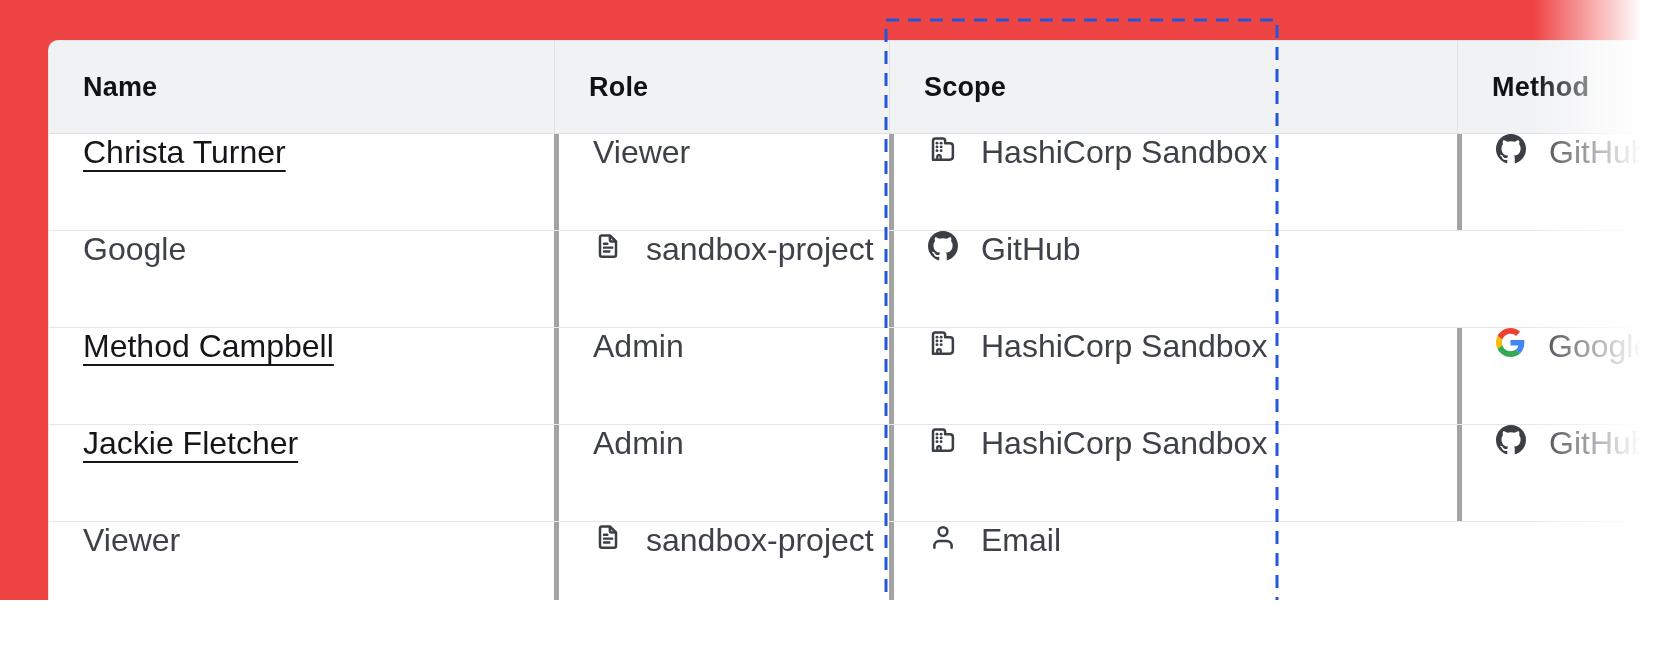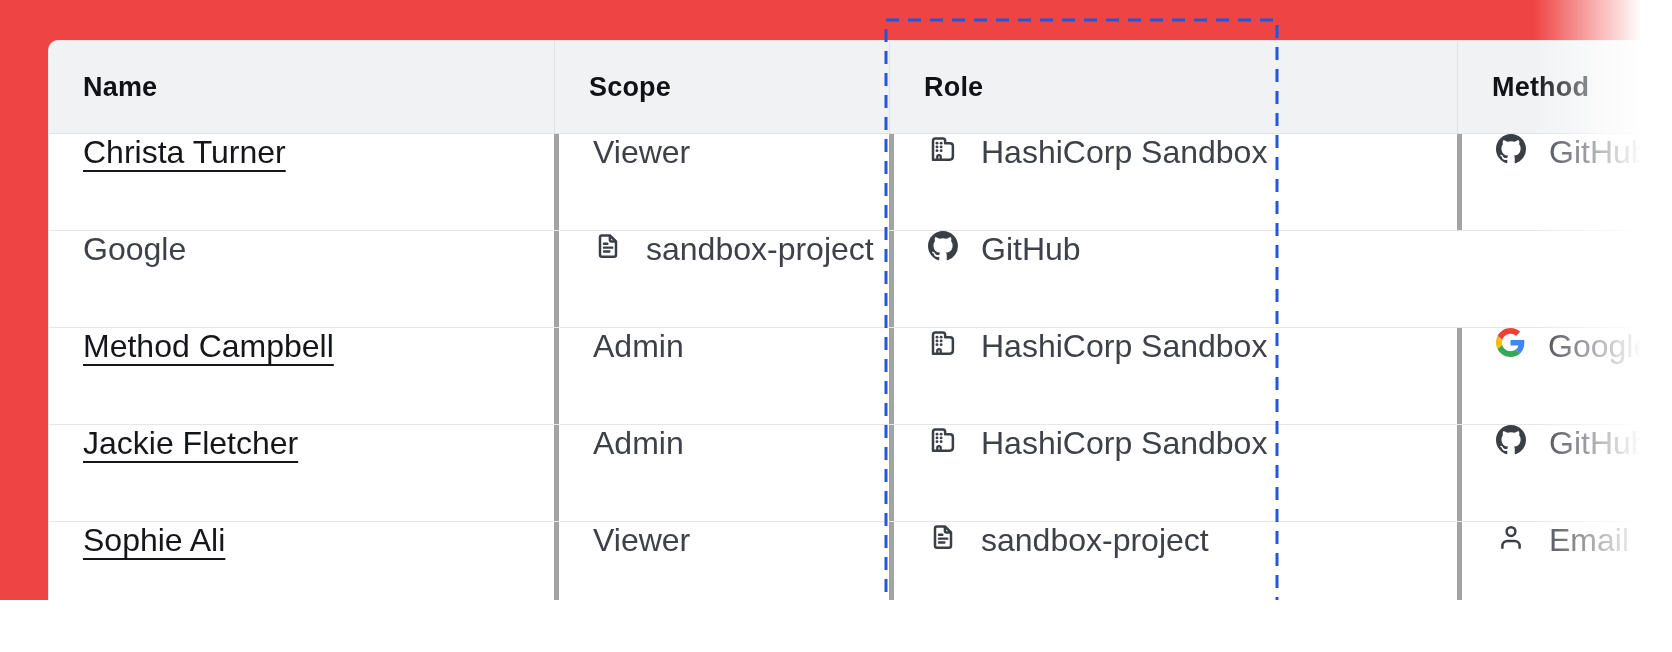--- a/index.html
+++ b/index.html
@@ -51,22 +51,22 @@
   .annotation-svg{position:absolute;left:0;top:0;z-index:6;pointer-events:none;}
 </style>
 </head>
 <body>
 
 <div id="canvas">
 
   <div class="table">
     <div class="thead">
       <div class="th">Name</div>
+      <div class="th">Role</div>
       <div class="th">Scope</div>
-      <div class="th">Role</div>
       <div class="th">Method</div>
     </div>
 
     <div>
   <div class="tr">
     <div class="td">
       <a class="name-link">Christa Turner</a>
     </div>
     <div class="td">
       <span>Viewer</span>
@@ -188,23 +188,20 @@
               <svg viewBox="0 0 16 16" fill="currentColor">
                 <path d="M8 0C3.58 0 0 3.58 0 8c0 3.54 2.29 6.53 5.47 7.59.4.07.55-.17.55-.38 0-.19-.01-.82-.01-1.49-2.01.37-2.53-.49-2.69-.94-.09-.23-.48-.94-.82-1.13-.28-.15-.68-.52-.01-.53.63-.01 1.08.58 1.23.82.72 1.21 1.87.87 2.33.66.07-.52.28-.87.51-1.07-1.78-.2-3.64-.89-3.64-3.95 0-.87.31-1.59.82-2.15-.08-.2-.36-1.02.08-2.12 0 0 .67-.21 2.2.82.64-.18 1.32-.27 2-.27s1.36.09 2 .27c1.53-1.04 2.2-.82 2.2-.82.44 1.1.16 1.92.08 2.12.51.56.82 1.27.82 2.15 0 3.07-1.87 3.75-3.65 3.95.29.25.54.73.54 1.48 0 1.07-.01 1.93-.01 2.2 0 .21.15.46.55.38A8.01 8.01 0 0 0 16 8c0-4.42-3.58-8-8-8z"></path>
               </svg>
             </span>
       <span>GitHub</span>
     </div>
   </div>
 
   <div class="tr">
     <div class="td">
-      <a class="name-link">Sophie Ali</a>
-    </div>
-    <div class="td">
       <span>Viewer</span>
     </div>
     <div class="td">
       <span class="icon-slot scope-icon-slot">
               <svg viewBox="0 0 24 24" fill="none" stroke="currentColor" stroke-width="2" stroke-linejoin="round">
                 <path d="M13.5 3.5 H7.2 Q5.6 3.5 5.6 5.1 V18.9 Q5.6 20.5 7.2 20.5 H16.8 Q18.4 20.5 18.4 18.9 V8.4 Z"></path>
                 <path d="M13.5 3.5 V7 Q13.5 8.4 14.9 8.4 H18.4"></path>
                 <path d="M8.8 10.2 h2.7 M8.8 13.3 h6.6 M8.8 16.4 h4.3" stroke-linecap="round" stroke-width="1.9"></path>
               </svg>
             </span>

